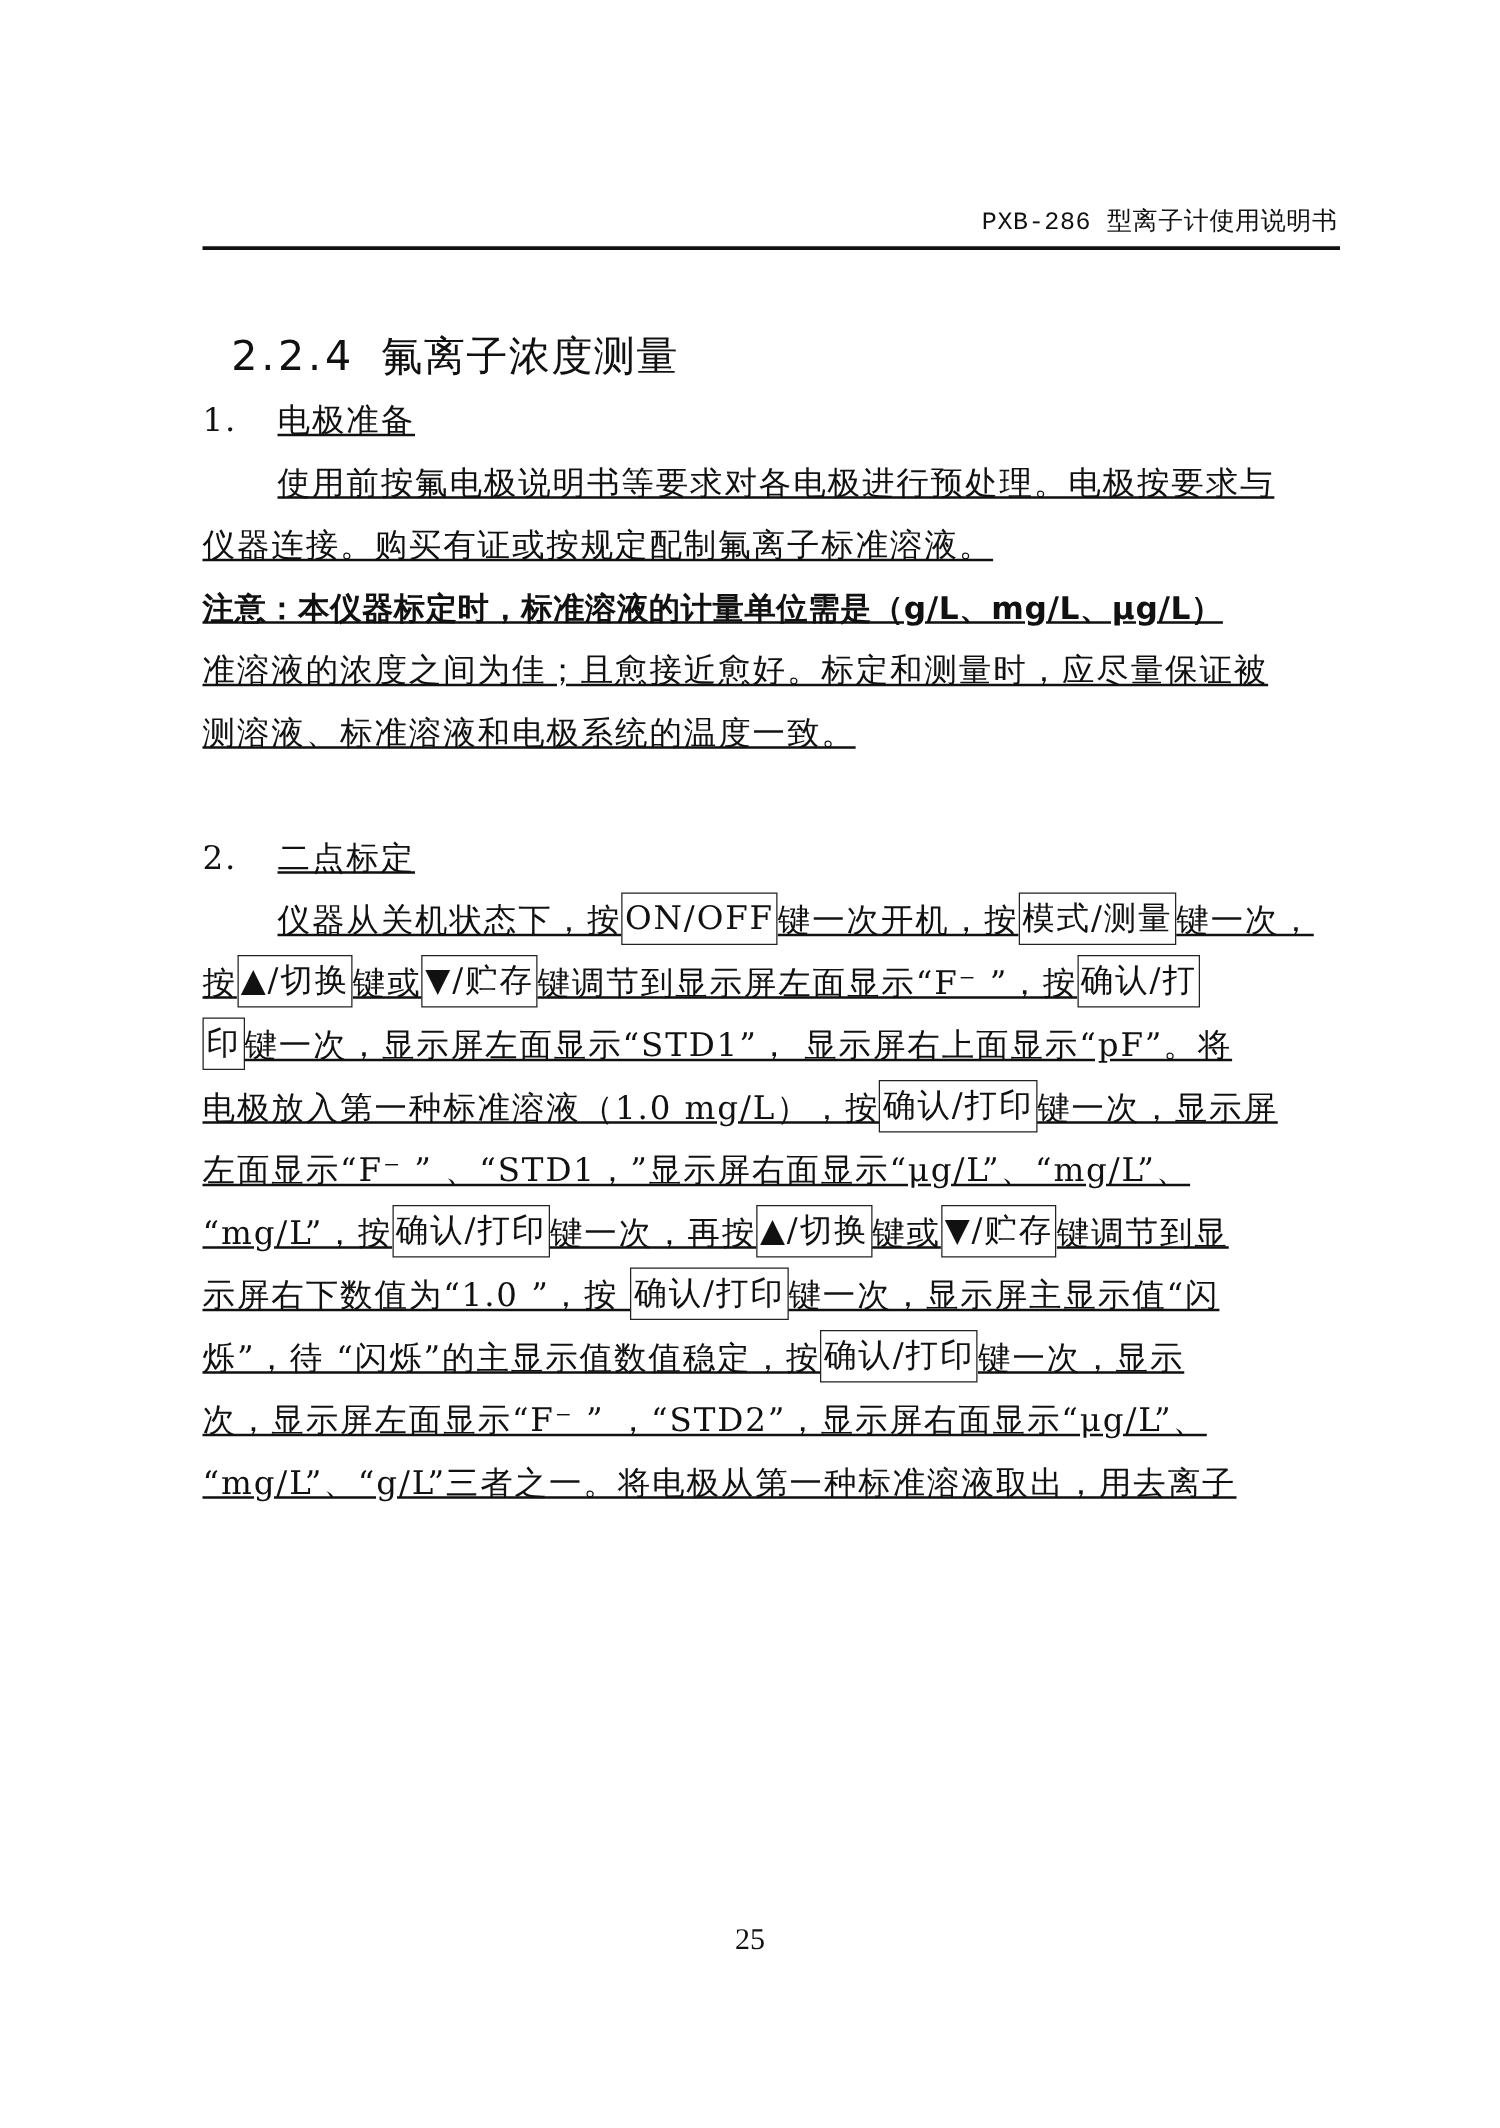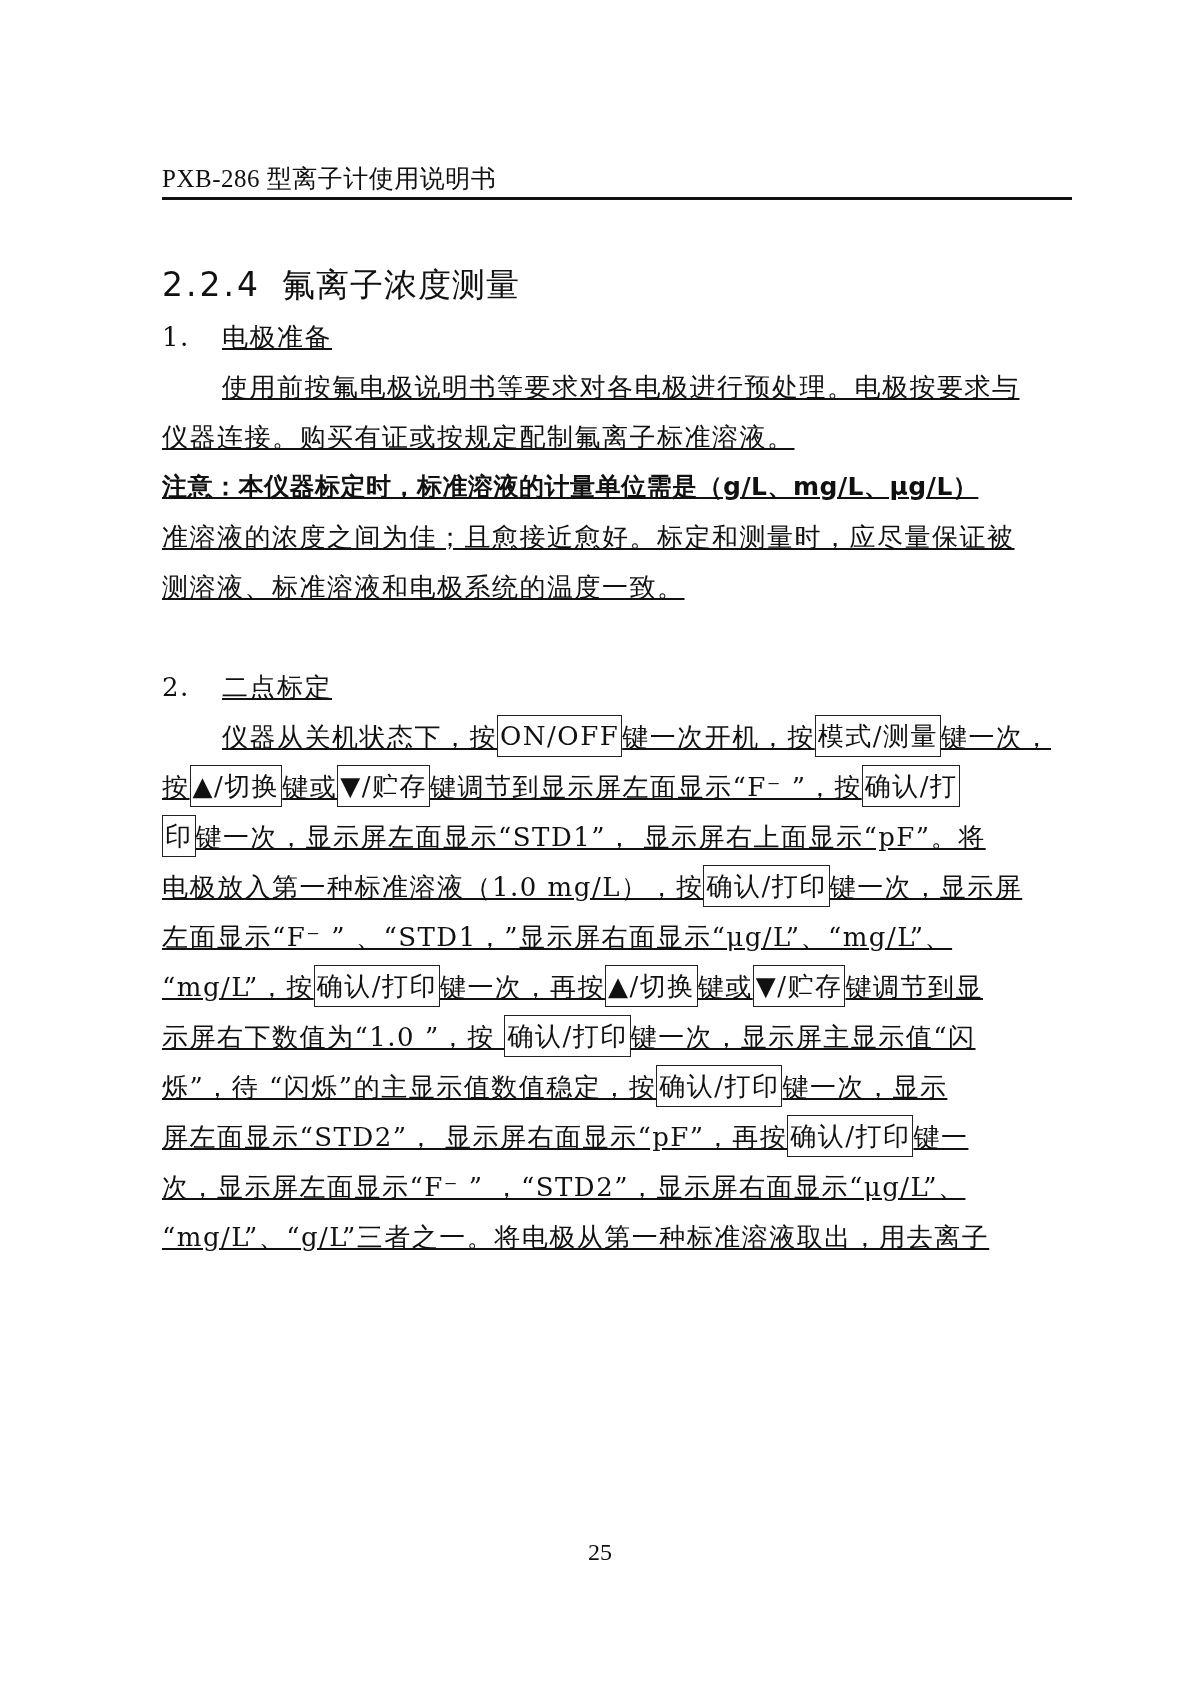--- a/index.html
+++ b/index.html
@@ -13,23 +13,23 @@
       position: relative;
       overflow: hidden;
       color: #111111;
       font-family: "DejaVu Serif", "Liberation Serif", serif;
     }
     .page-header {
       position: absolute;
       left: 162px;
       top: 163px;
       width: 908px;
-      text-align: left;
-      font-family: Liberation Serif, serif;
-      font-size: 25px;
+      text-align: right;
+      font-family: Liberation Mono, monospace;
+      font-size: 20px;
       line-height: 32px;
       letter-spacing: 0.5px;
     }
     .header-rule {
       position: absolute;
       left: 162px;
       top: 197px;
       width: 910px;
       height: 0;
       border-top: 3px solid #111;
@@ -45,20 +45,21 @@
       font-size: 33px;
       line-height: 54px;
       height: 54px;
       white-space: nowrap;
       letter-spacing: 1px;
     }
     .section-title .num {
       display: inline-block;
       width: 120px;
       letter-spacing: 3px;
+      margin-left: 23px;
     }
     .line {
       font-size: 26px;
       line-height: 50px;
       height: 50px;
       white-space: nowrap;
       letter-spacing: 1.5px;
       text-decoration: underline;
     }
     .line.indent {
@@ -153,23 +154,20 @@
   </div>
 
   <div class="line">
     <span>示屏右下数值为“1.0 ”，按 </span><span class="key">确认/打印</span><span>键一次，显示屏主显示值“闪</span>
   </div>
 
   <div class="line">
     <span>烁”，待 “闪烁”的主显示值数值稳定，按</span><span class="key">确认/打印</span><span>键一次，显示</span>
   </div>
 
-  <div class="line">
-    <span>屏左面显示“STD2”， 显示屏右面显示“pF”，再按</span><span class="key">确认/打印</span><span>键一</span>
-  </div>
 
   <div class="line">
     <span>次，显示屏左面显示“F⁻ ” ，“STD2”，显示屏右面显示“μg/L”、</span>
   </div>
 
   <div class="line">
     <span>“mg/L”、“g/L”三者之一。将电极从第一种标准溶液取出，用去离子</span>
   </div>
 </div>
 

